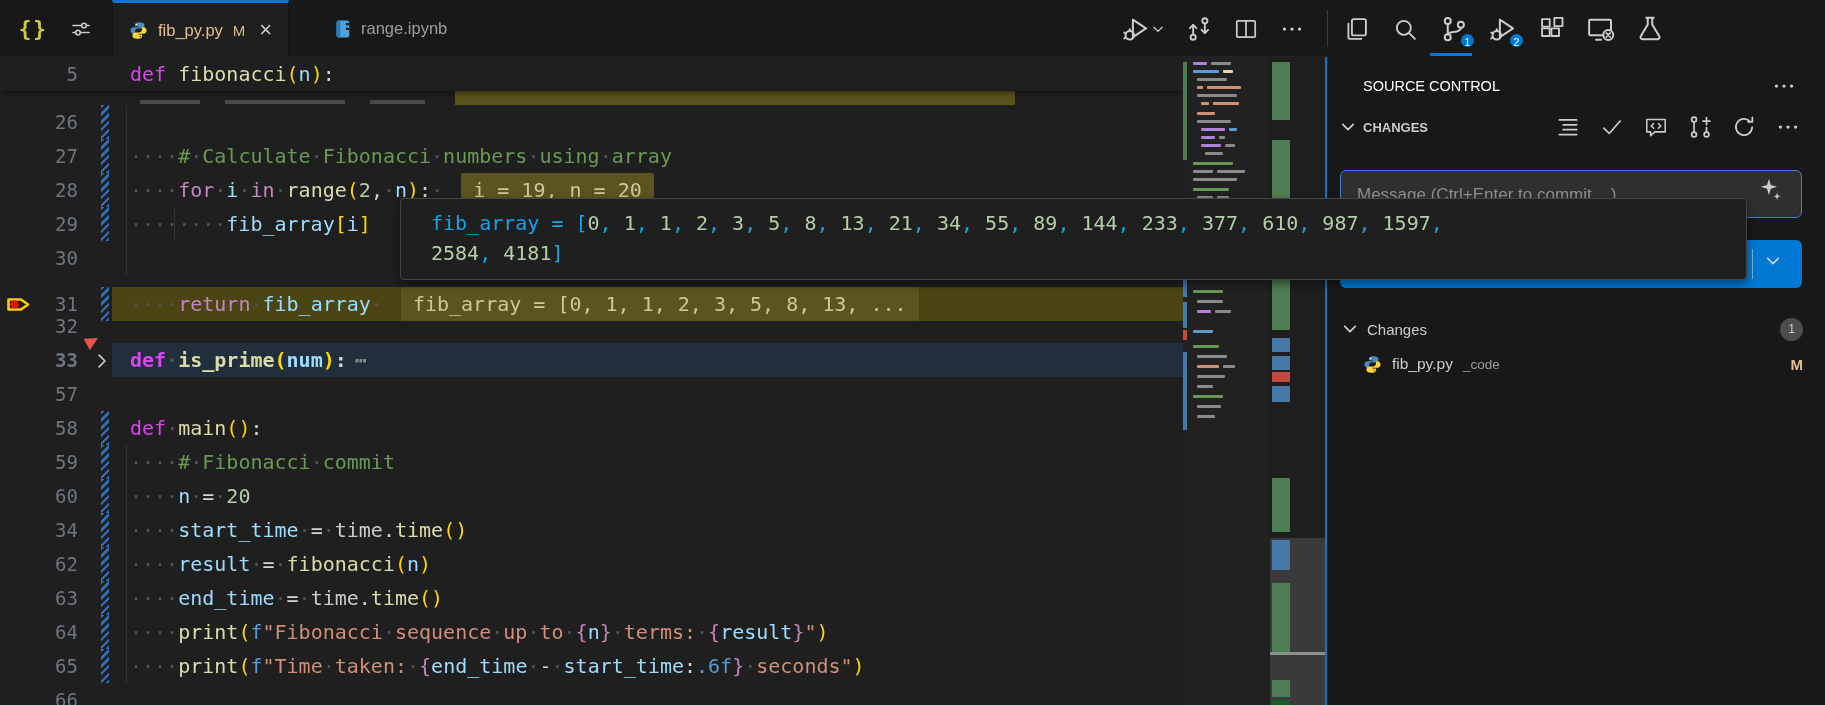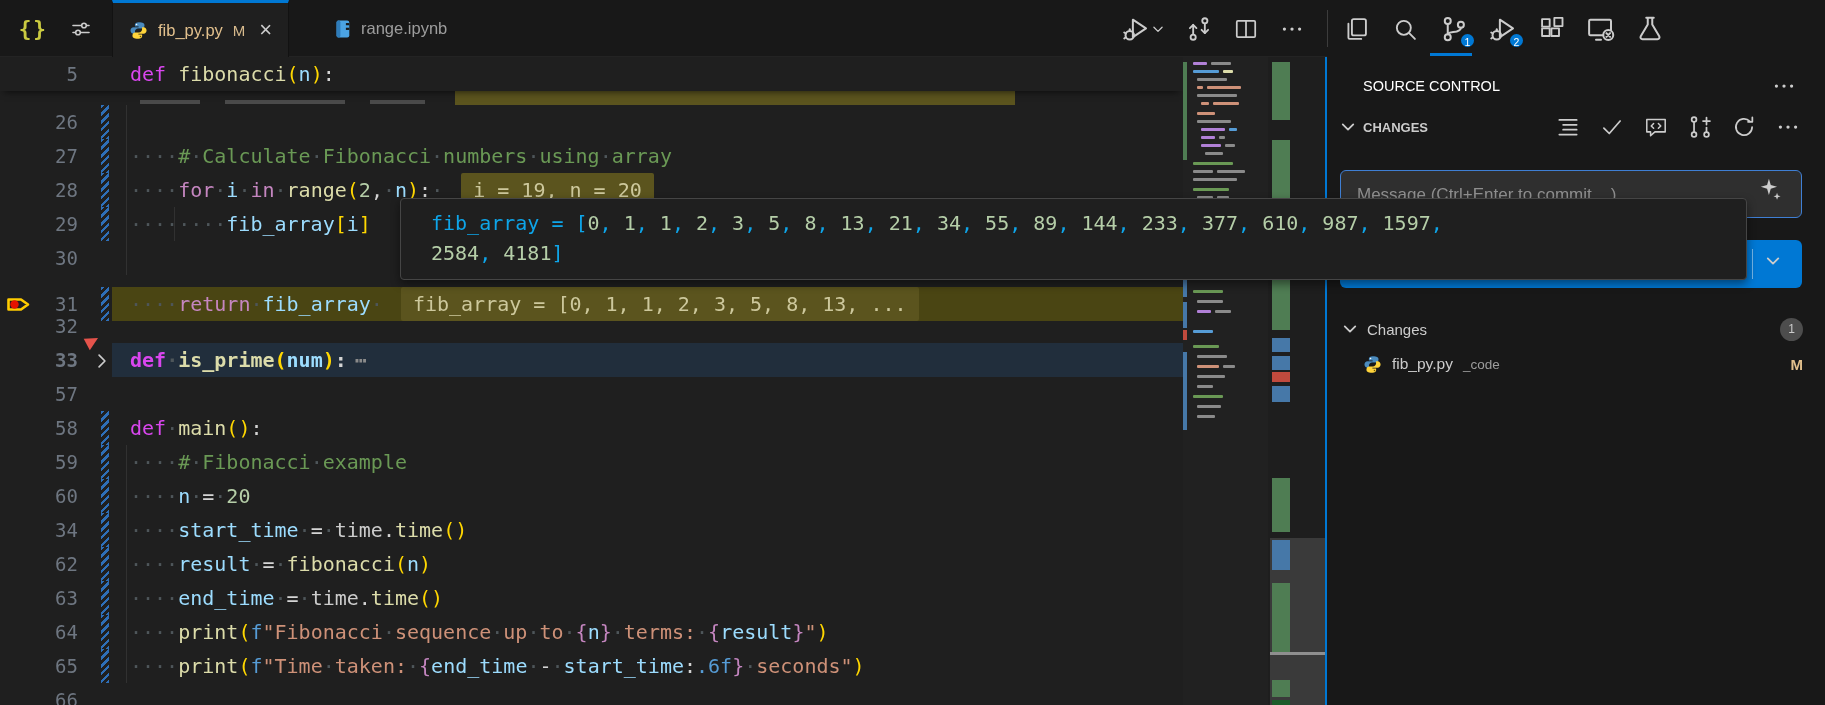--- a/index.html
+++ b/index.html
@@ -249,21 +249,21 @@
         </div>
         <div class="row" style="top: 354px;">
           <div class="hatch"></div>
           <span class="ln">58</span>
           <span class="ctext"><span class="tk-def">def</span><span class="tk-ws">·</span><span class="tk-fn">main</span><span class="tk-br">(</span><span class="tk-br">)</span><span class="tk-op">:</span></span>
         </div>
         <div class="row" style="top: 388px;">
           <div class="hatch"></div>
           <div class="guide" style="left: 126px;"></div>
           <span class="ln">59</span>
-          <span class="ctext"><span class="tk-ws">····</span><span class="tk-cmt">#</span><span class="tk-ws">·</span><span class="tk-cmt">Fibonacci</span><span class="tk-ws">·</span><span class="tk-cmt">example</span></span>
+          <span class="ctext"><span class="tk-ws">····</span><span class="tk-cmt">#</span><span class="tk-ws">·</span><span class="tk-cmt">Fibonacci</span><span class="tk-ws">·</span><span class="tk-cmt">commit</span></span>
         </div>
         <div class="row" style="top: 422px;">
           <div class="hatch"></div>
           <div class="guide" style="left: 126px;"></div>
           <span class="ln">60</span>
           <span class="ctext"><span class="tk-ws">····</span><span class="tk-var">n</span><span class="tk-ws">·</span><span class="tk-op">=</span><span class="tk-ws">·</span><span class="tk-num">20</span></span>
         </div>
         <div class="row" style="top: 456px;">
           <div class="hatch"></div>
           <div class="guide" style="left: 126px;"></div>

